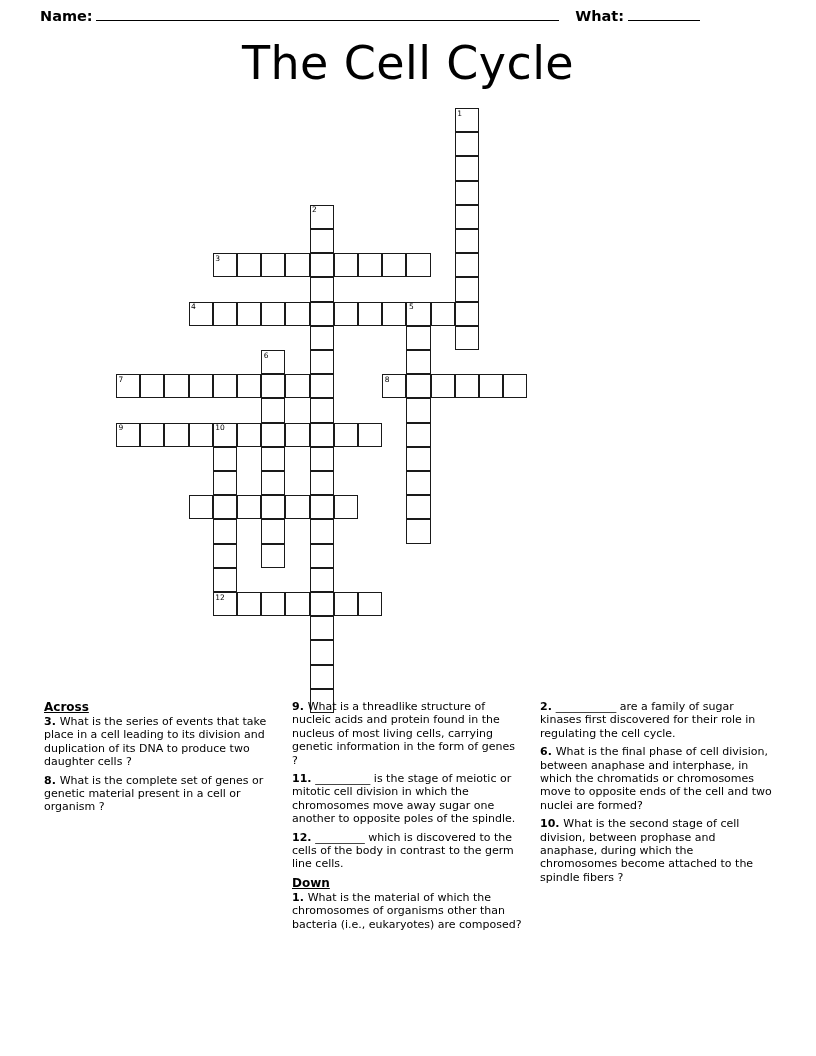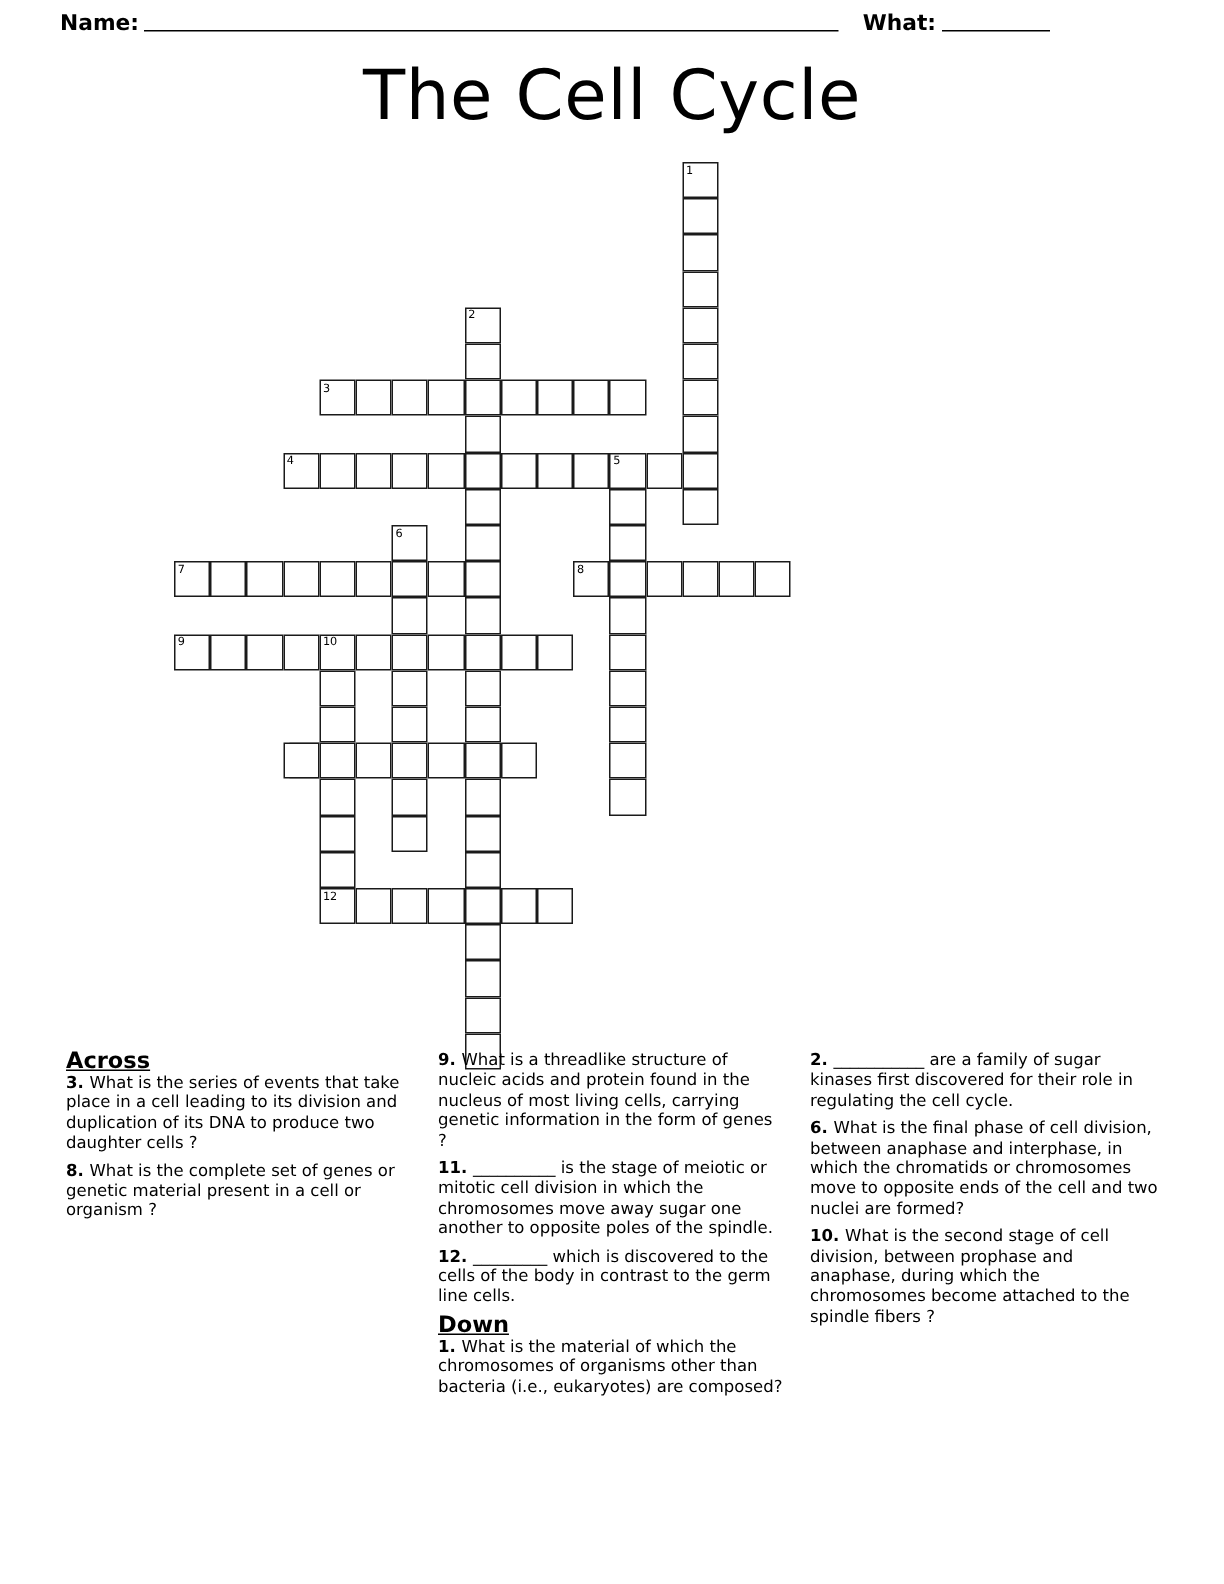--- a/index.html
+++ b/index.html
@@ -96,21 +96,21 @@
     align-items: flex-start;
   }
   .clue-col {
     width: 240px;
     box-sizing: border-box;
     padding-right: 8px;
   }
   .clue-col + .clue-col { margin-left: 8px; }
 
   .clue-heading {
-    font-size: 15px;
+    font-size: 12px;
     font-weight: bold;
     text-decoration: underline;
     line-height: 14px;
     margin: 0 0 1px 0;
   }
   .clue-item {
     font-size: 11px;
     line-height: 13.4px;
     margin: 0 0 5px 0;
     text-align: left;

